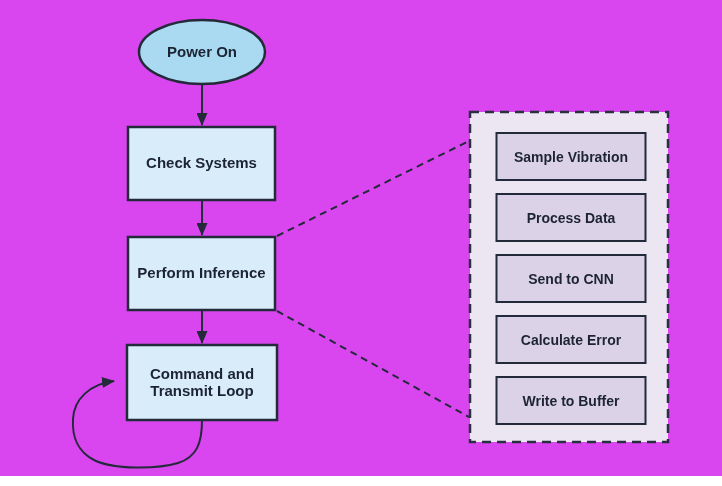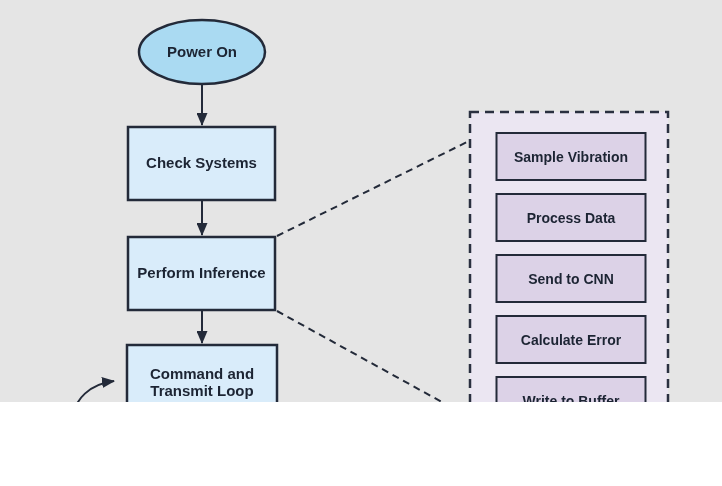--- a/index.html
+++ b/index.html
@@ -3,22 +3,22 @@
 <meta charset="utf-8">
 <style>
   html, body {
     margin: 0;
     padding: 0;
     background: #ffffff;
   }
   .canvas {
     position: relative;
     width: 722px;
-    height: 402px;
-    background: #e5e5e5;
+    height: 476px;
+    background: #d946ef;
     overflow: hidden;
     font-family: "Liberation Sans", sans-serif;
   }
   svg { display: block; }
   .node-stroke  { stroke: #232a39; stroke-width: 2.5; }
   .inner-stroke { stroke: #232a39; stroke-width: 2;   }
   .flow-line    { stroke: #232a39; stroke-width: 2; fill: none; }
   .dashed-link  { stroke: #232a39; stroke-width: 2; fill: none; stroke-dasharray: 7 5; }
   .panel-border { stroke: #2a3040; stroke-width: 2.5; stroke-dasharray: 9 6; }
   .node-label {

